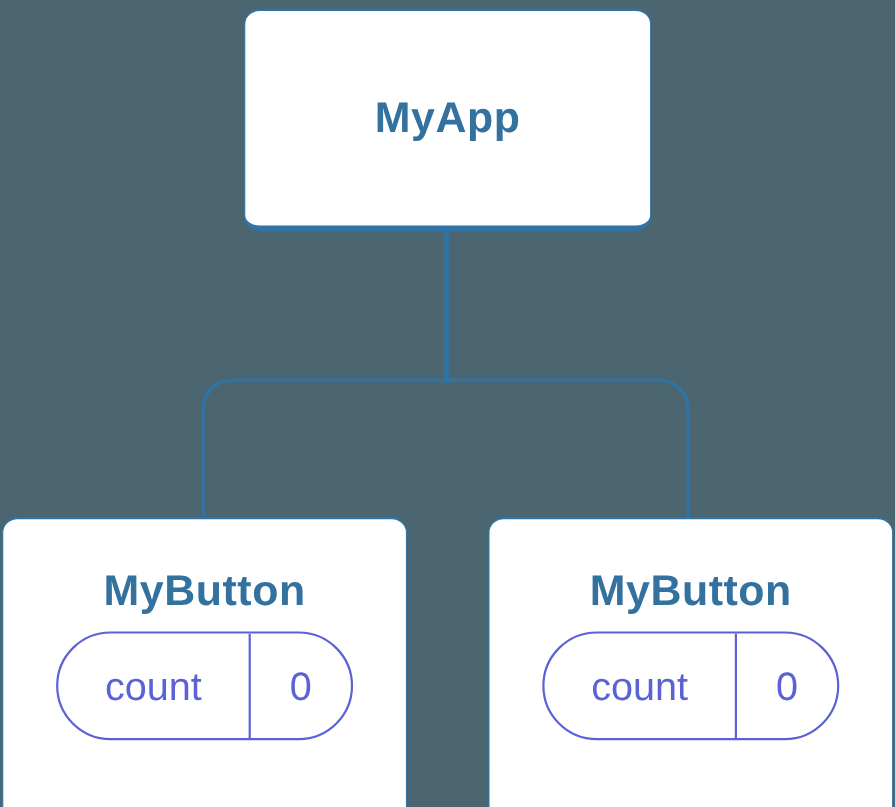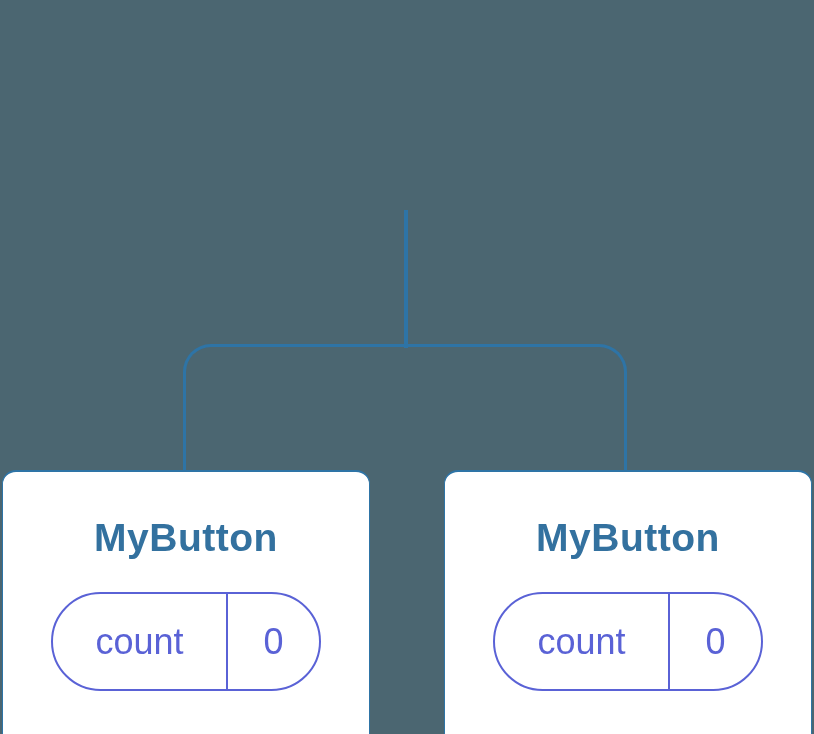--- a/index.html
+++ b/index.html
@@ -72,21 +72,21 @@
     position: absolute;
     left: 183px; top: 344px;
     width: 444px; height: 126px;
     border: 3px solid var(--connector);
     border-bottom: none;
     border-radius: 28px 28px 0 0;
   }
 
   
   .state-pill {
-    margin-top: 35px;
+    margin-top: 17px;
     width: 270px; height: 99px;
     border: 2px solid var(--state-accent);
     border-radius: 50px;
     background: var(--node-bg);
     display: flex;
     align-items: stretch;
     overflow: hidden;
   }
   .state-name-cell {
     width: 173px;
@@ -106,20 +106,23 @@
     font-size: 36px;
     font-weight: 400;
     line-height: 1;
   }
 </style>
 </head>
 <body>
 
 <div class="canvas">
 
+  <div class="node node-root">
+    <span class="node-title">MyApp</span>
+  </div>
 
   <div class="connector-vertical"></div>
 
   <div class="tree-bracket"></div>
 
   <div class="node node-child node-child-left">
     <span class="node-title">MyButton</span>
     <div class="state-pill">
       <div class="state-name-cell">
         <span class="state-text">count</span>

